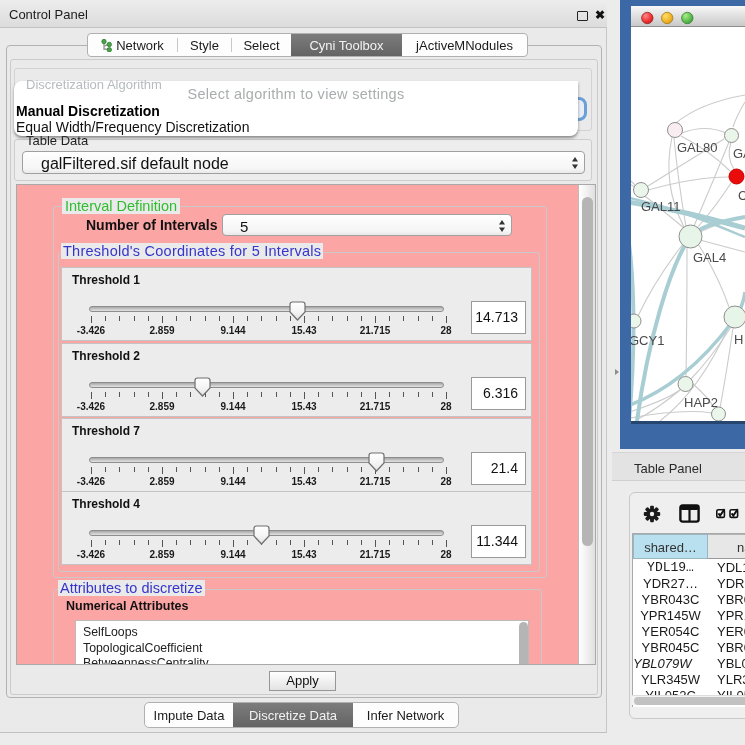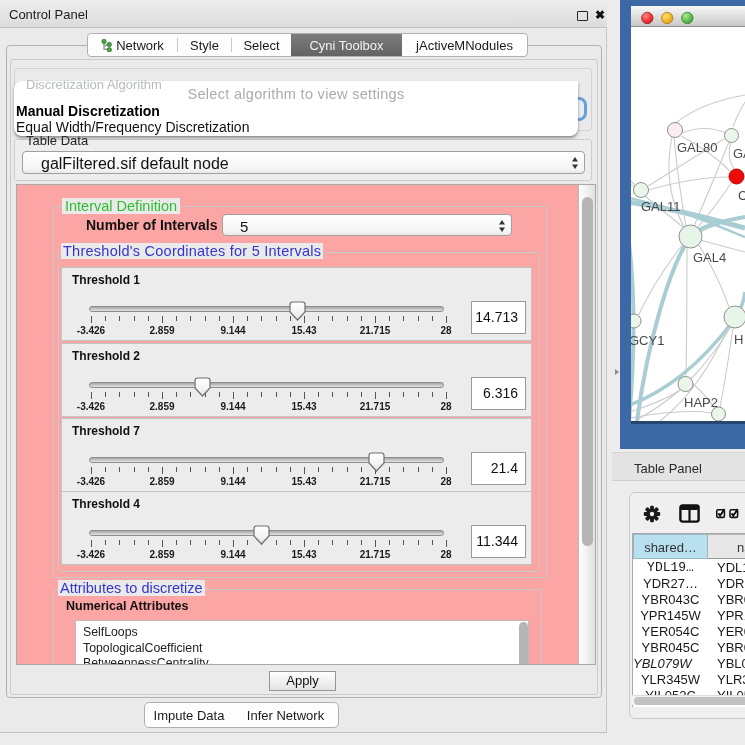--- a/index.html
+++ b/index.html
@@ -270,20 +270,21 @@
         </svg>Network</div>
     <div class="sep"></div>
     <div class="tab" style="width:53px;">Style</div>
     <div class="sep"></div>
     <div class="tab" style="width:59px;">Select</div>
     <div class="tab sel" style="width:111px;height:24px;margin-top:-1px;">Cyni Toolbox</div>
     <div class="tab" style="width:125px;">jActiveMNodules</div>
   </div>
   <div class="abs" id="bottabs">
     <div class="tab" style="width:88px;border-radius:12px;">Impute Data</div>
+    <div class="tab sel" style="width:120px;height:26px;margin-top:-1px;">Discretize Data</div>
     <div class="tab" style="width:105px;">Infer Network</div>
   </div>
 </div>
 
 <div class="abs" id="deskstrip"></div>
 <div class="abs" id="splitarrow"></div>
 
 <div class="abs" id="netframe">
   <div class="abs" id="nettitle">
     <svg width="114" height="21">

